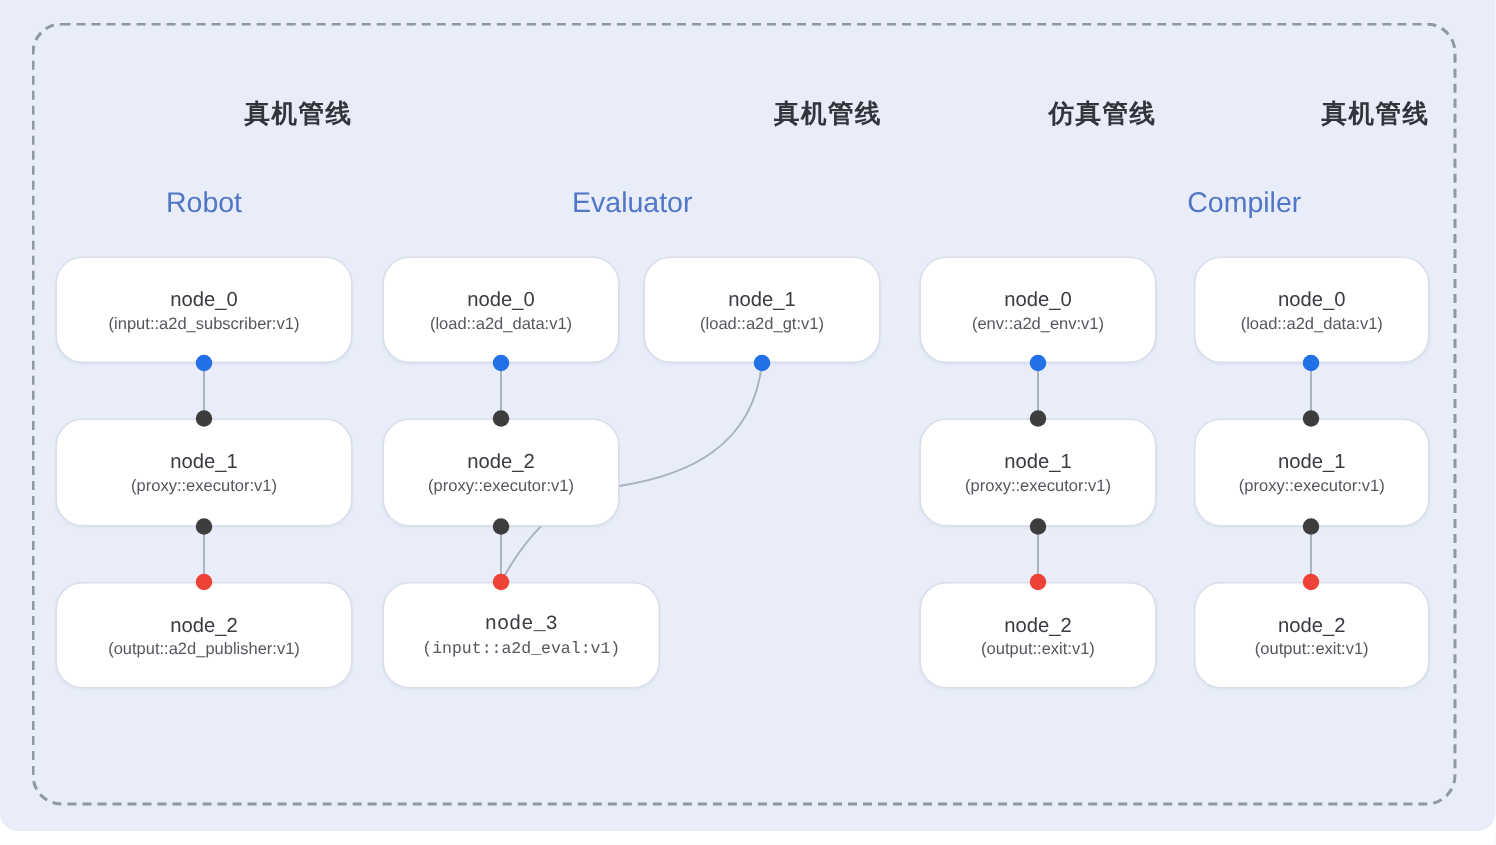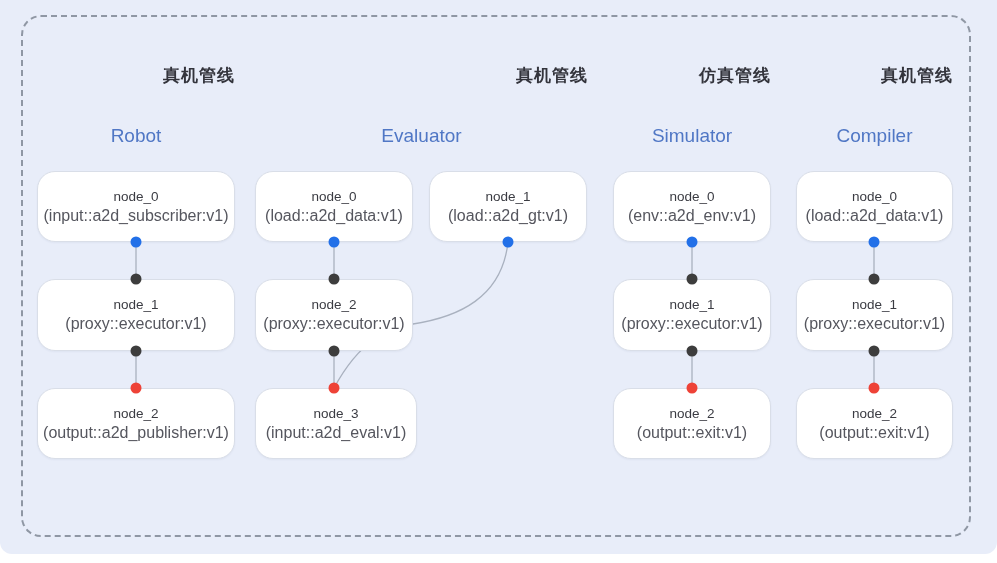--- a/index.html
+++ b/index.html
@@ -38,21 +38,21 @@
     position: absolute; z-index: 2;
     background: #ffffff;
     border: 1px solid #d9dee8;
     border-radius: 18px;
     box-shadow: 0 1px 2px rgba(40,60,100,0.05);
     display: flex; flex-direction: column;
     align-items: center; justify-content: center;
     gap: 3px;
   }
   .node-title { font-size: 13.5px; color: #3a3b42; }
-  .node-type  { font-size: 16px; color: #55565e; }
+  .node-type  { font-size: 11px; color: #55565e; }
   .dot {
     position: absolute; width: 11px; height: 11px;
     border-radius: 50%; z-index: 3;
     transform: translate(-50%, -50%);
   }
   .dot.blue { background: #2270e8; }
   .dot.dark { background: #3d3d3d; }
   .dot.red  { background: #ee4237; }
 </style>
 </head>
@@ -108,52 +108,51 @@
     <div class="node-type">(load::a2d_data:v1)</div>
   </div>
   <div class="node" style="left:429px;top:171px;width:158px;height:71px;">
     <div class="node-title">node_1</div>
     <div class="node-type">(load::a2d_gt:v1)</div>
   </div>
   <div class="node" style="left:255px;top:279px;width:158px;height:72px;">
     <div class="node-title">node_2</div>
     <div class="node-type">(proxy::executor:v1)</div>
   </div>
-  <div class="node" style="left:255px;top:388px;width:162px;height:71px;">
+  <div class="node" style="left:255px;top:388px;width:185px;height:71px;font-family:Liberation Mono, monospace;">
     <div class="node-title">node_3</div>
     <div class="node-type">(input::a2d_eval:v1)</div>
   </div>
   <span class="dot blue" style="left:334px;top:242px;"></span>
   <span class="dot blue" style="left:508px;top:242px;"></span>
   <span class="dot dark" style="left:334px;top:279px;"></span>
   <span class="dot dark" style="left:334px;top:351px;"></span>
   <span class="dot red" style="left:334px;top:388px;"></span>
 
   <div class="col-title-zh" style="left:613px;width:158px;">仿真管线</div>
-  <div class="col-title-en" style="left:613px;width:158px;">Simulator</div>
 
   <div class="node" style="left:613px;top:171px;width:158px;height:71px;">
     <div class="node-title">node_0</div>
     <div class="node-type">(env::a2d_env:v1)</div>
   </div>
   <div class="node" style="left:613px;top:279px;width:158px;height:72px;">
     <div class="node-title">node_1</div>
     <div class="node-type">(proxy::executor:v1)</div>
   </div>
   <div class="node" style="left:613px;top:388px;width:158px;height:71px;">
     <div class="node-title">node_2</div>
     <div class="node-type">(output::exit:v1)</div>
   </div>
   <span class="dot blue" style="left:692px;top:242px;"></span>
   <span class="dot dark" style="left:692px;top:279px;"></span>
   <span class="dot dark" style="left:692px;top:351px;"></span>
   <span class="dot red" style="left:692px;top:388px;"></span>
 
   <div class="col-title-zh" style="left:796px;width:157px;">真机管线</div>
-  <div class="col-title-en" style="left:796px;width:157px;">Compiler</div>
+  <div class="col-title-en" style="left:751px;width:157px;">Compiler</div>
 
   <div class="node" style="left:796px;top:171px;width:157px;height:71px;">
     <div class="node-title">node_0</div>
     <div class="node-type">(load::a2d_data:v1)</div>
   </div>
   <div class="node" style="left:796px;top:279px;width:157px;height:72px;">
     <div class="node-title">node_1</div>
     <div class="node-type">(proxy::executor:v1)</div>
   </div>
   <div class="node" style="left:796px;top:388px;width:157px;height:71px;">

